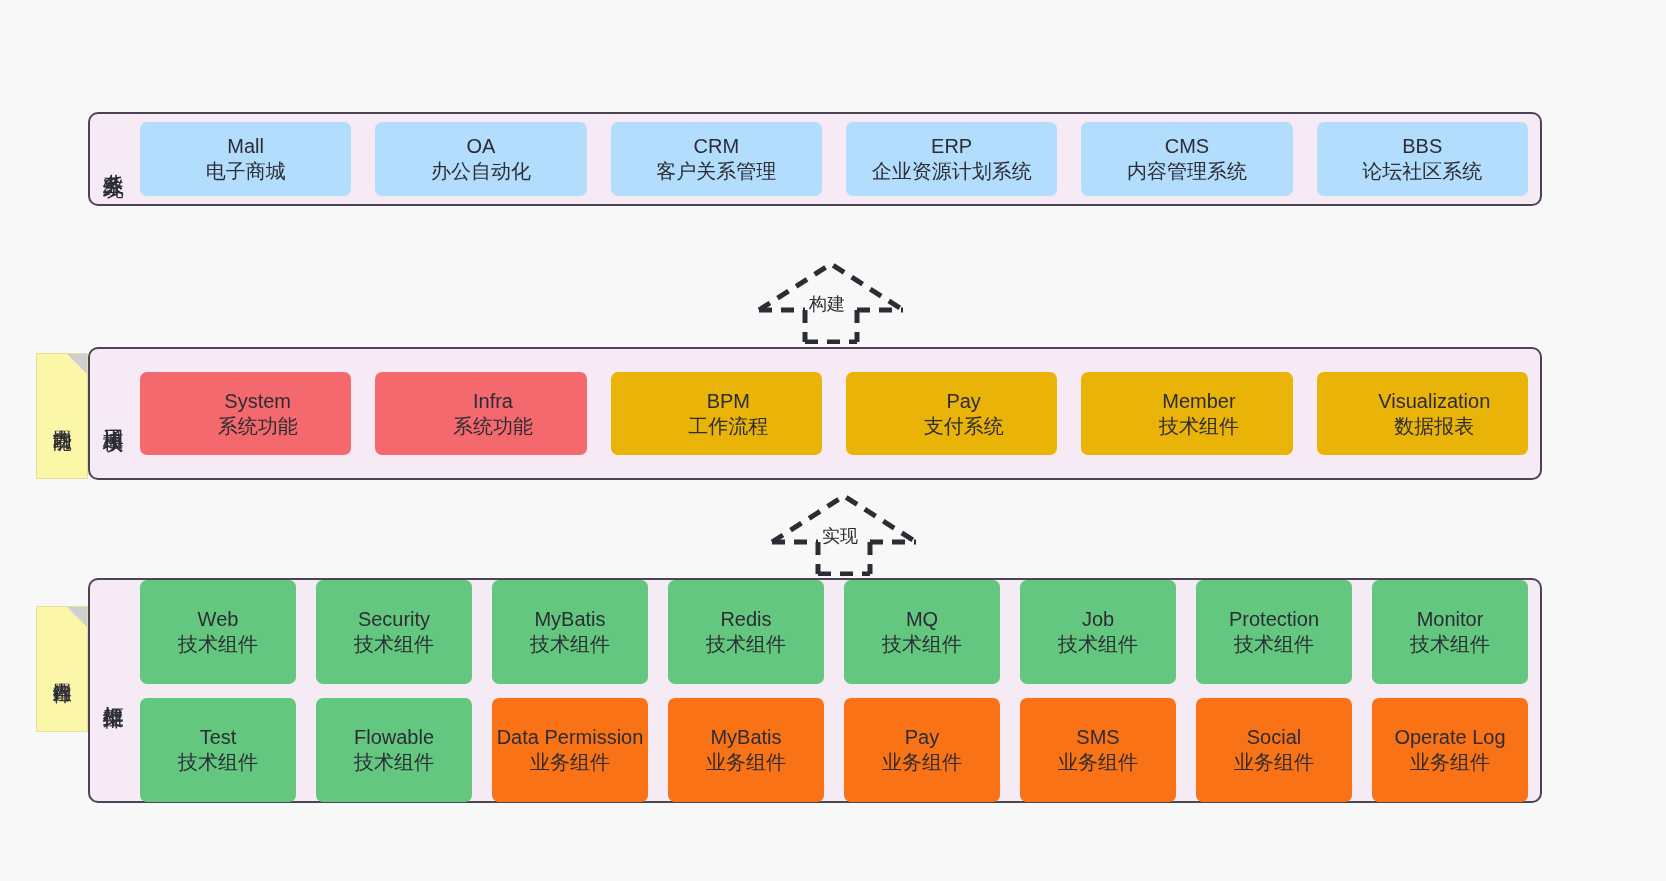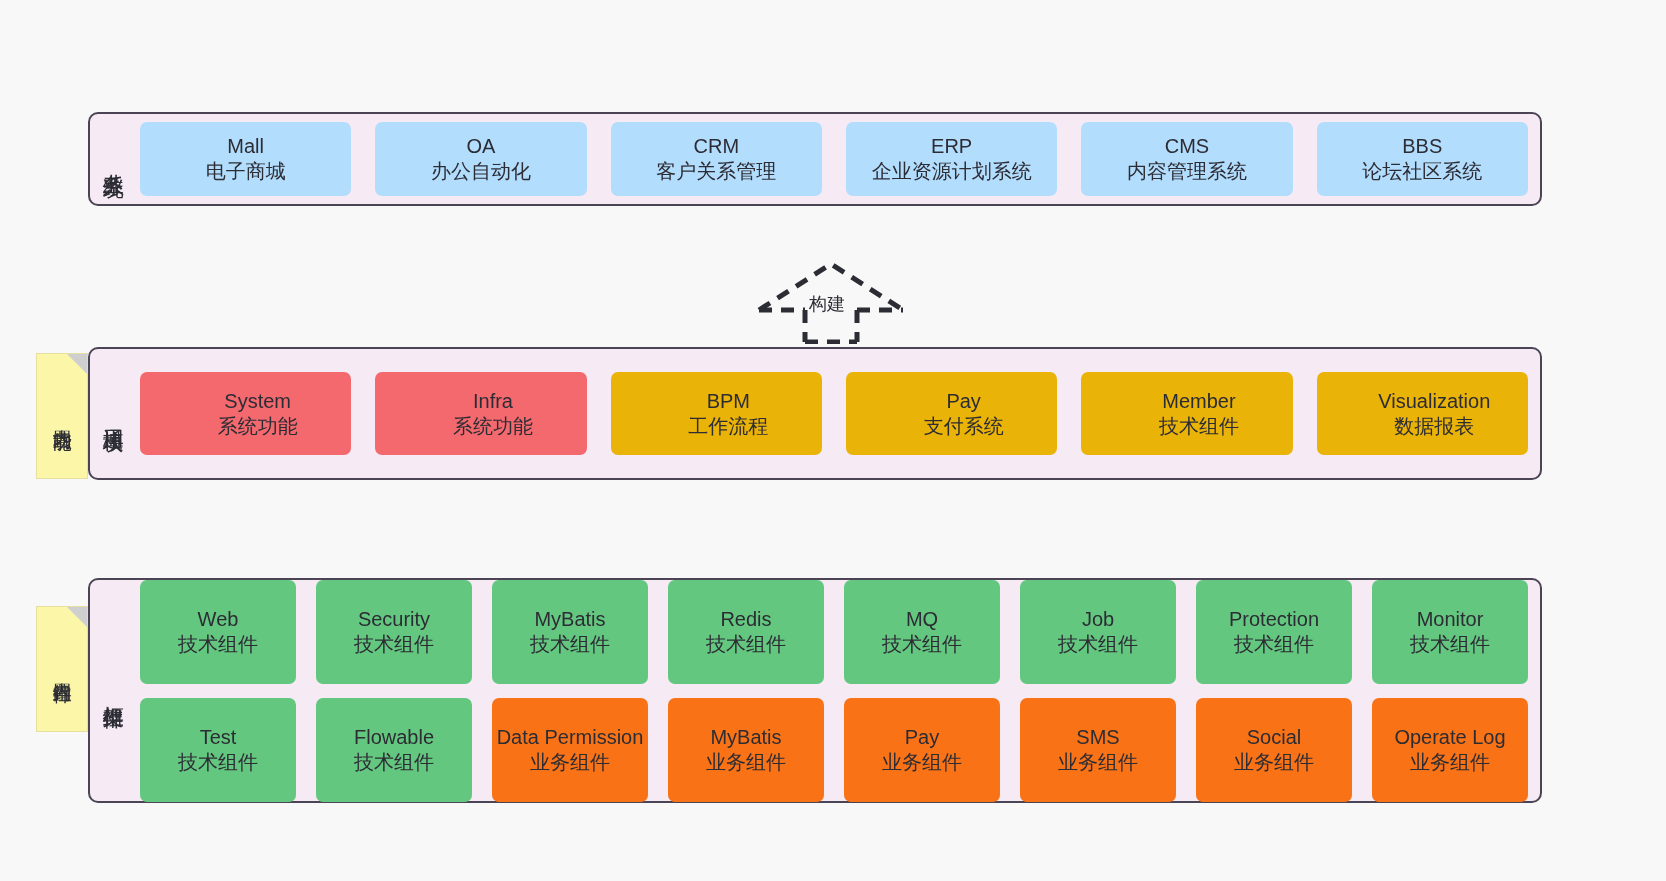--- a/index.html
+++ b/index.html
@@ -234,20 +234,33 @@
           <span class="cn">技术组件</span>
         </div>
         <div class="card c-pink">
           <span class="en">Visualization</span>
           <span class="cn">数据报表</span>
         </div>
       </div>
     </div>
   </div>
 
+  <div class="arrow" id="arrow-impl">
+    <svg width="152" height="86" viewBox="0 0 152 86" aria-hidden="true">
+      <g fill="none" stroke="#2c2c34" stroke-width="5" stroke-dasharray="13 9" stroke-linecap="butt">
+        <polyline points="4,52 76,6 148,52"></polyline>
+        <polyline points="50,52 50,84"></polyline>
+        <polyline points="102,52 102,84"></polyline>
+        <polyline points="4,52 50,52"></polyline>
+        <polyline points="102,52 148,52"></polyline>
+        <polyline points="50,84 102,84"></polyline>
+      </g>
+    </svg>
+    <div class="lbl">实现</div>
+  </div>
 
   <div class="sticky" id="sticky-framework">
     <span>内置组件</span>
   </div>
 
   <div class="layer" id="layer-framework">
     <div class="layer-title">框架组件</div>
     <div class="layer-body">
 
       <div class="row">

